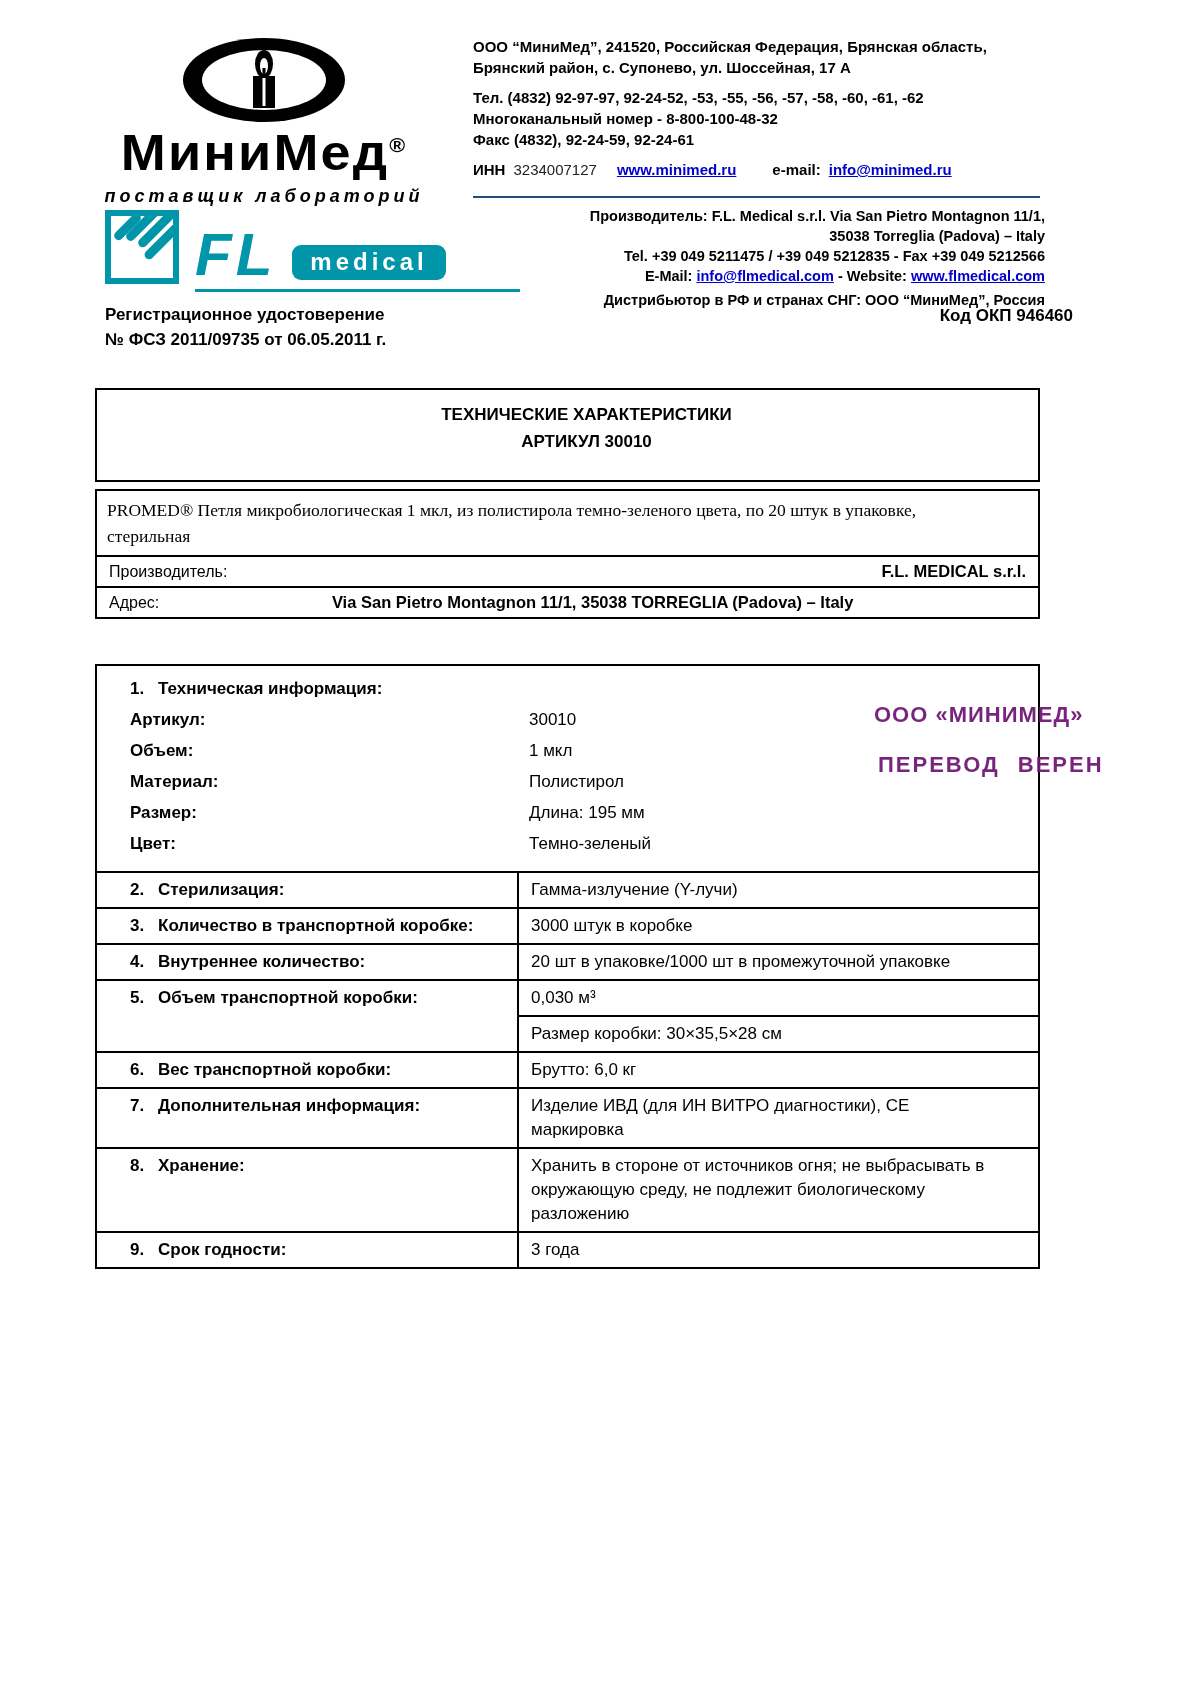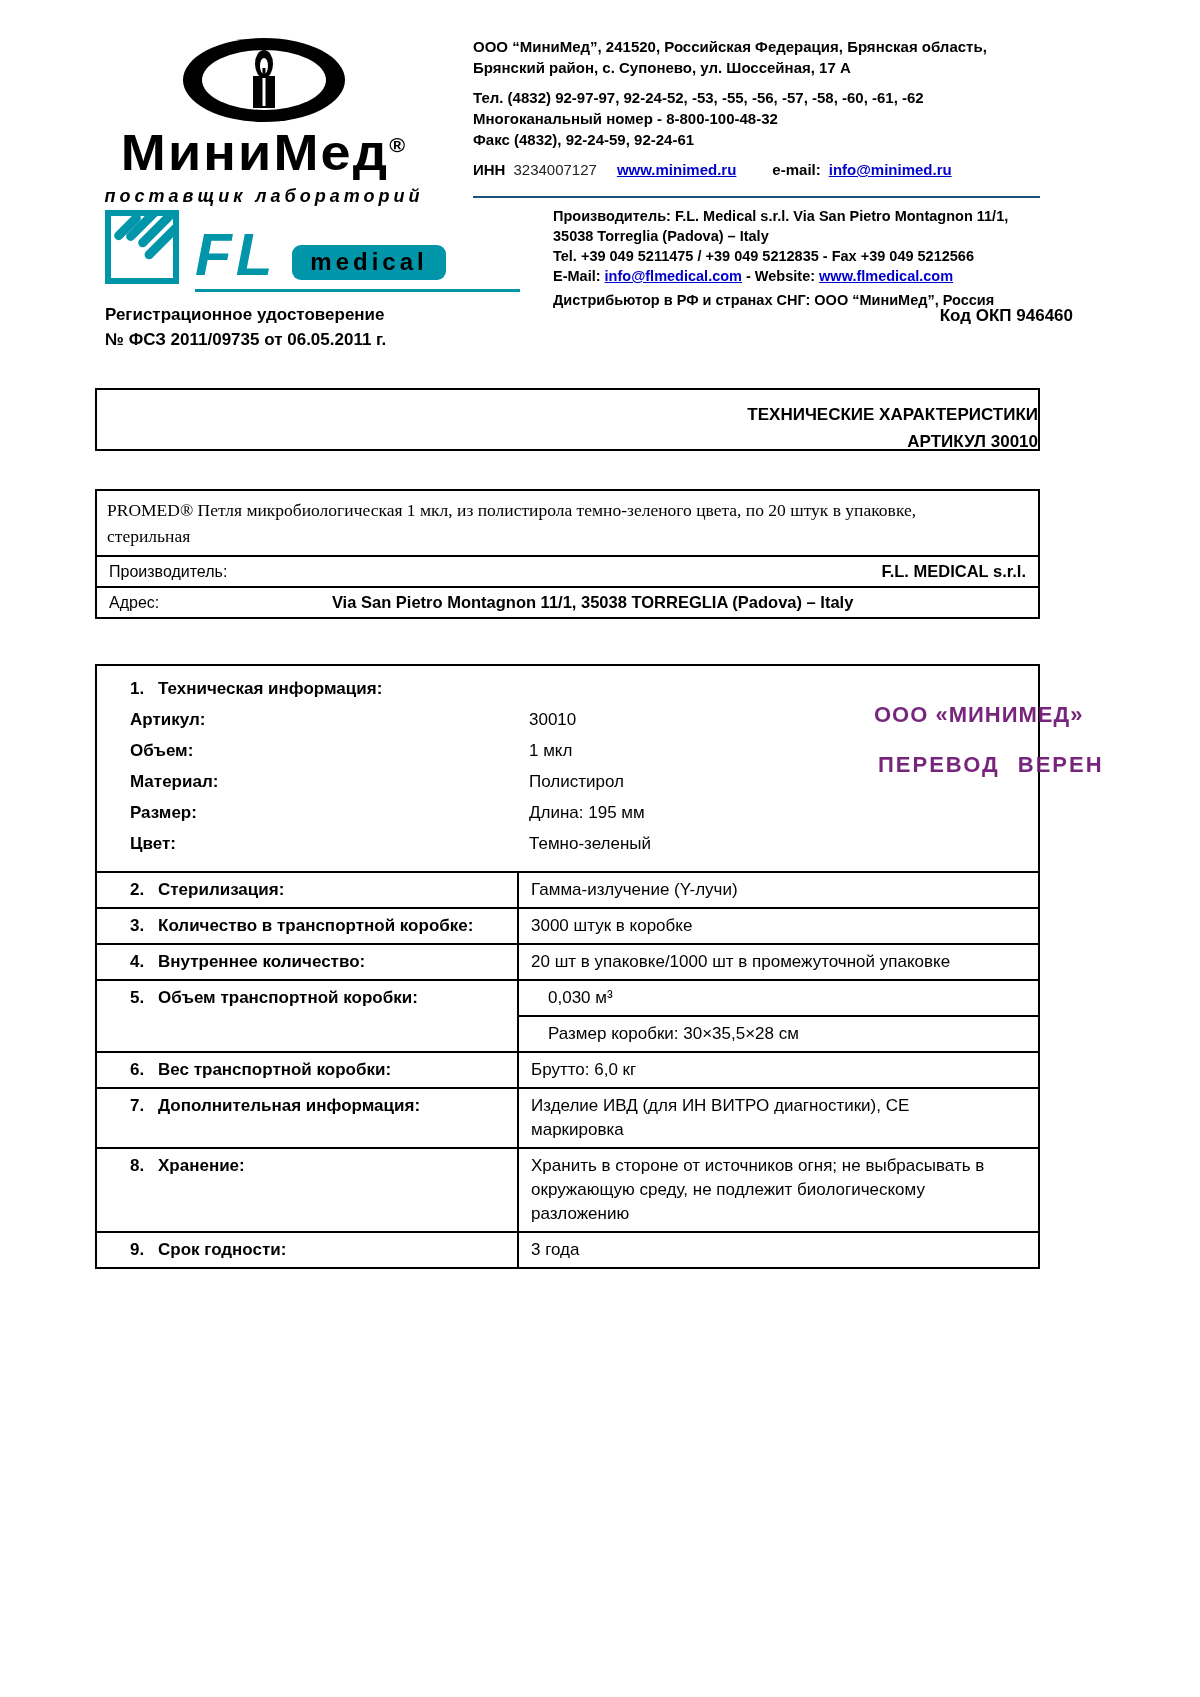--- a/index.html
+++ b/index.html
@@ -25,53 +25,53 @@
   .inn-value { font-weight:normal; color:#222; margin-right:12px; }
   .link { color:#0000cc; text-decoration:underline; font-weight:bold; cursor:pointer; }
   .email-label { margin-left:28px; }
 
   .header-divider { position:absolute; left:473px; top:196px; width:567px; height:2px; background:#1f4e79; }
 
   
   .fl-block { position:absolute; left:105px; top:210px; width:420px; }
   .fl-row { display:flex; align-items:flex-end; gap:16px; }
   .fl-letters { font-size:60px; line-height:58px; font-weight:bold; font-style:italic; color:#0095a9; letter-spacing:4px;text-align:center; }
-  .medical-pill { background:#0095a9; color:#000000; border-radius:9px; padding:3px 18px 4px 18px; font-size:24px; font-weight:bold; letter-spacing:4px; margin-bottom:4px; }
+  .medical-pill { background:#0095a9; color:#ffffff; border-radius:9px; padding:3px 18px 4px 18px; font-size:24px; font-weight:bold; letter-spacing:4px; margin-bottom:4px; }
   .fl-underline { margin-top:5px; margin-left:90px; width:325px; height:3px; background:#0095a9; }
 
   
-  .producer-block { position:absolute; left:553px; top:206px; width:492px; text-align:left; font-size:14.5px; font-weight:bold; line-height:20px; }
+  .producer-block { position:absolute; left:553px; top:206px; width:492px; text-align:right; font-size:14.5px; font-weight:bold; line-height:20px; }
   .producer-block .gap { height:4px; }
 
   
   .reg-block { position:absolute; left:105px; top:302px; font-size:17px; font-weight:bold; line-height:25px; }
   .okp-code { position:absolute; left:823px; top:306px; width:250px; text-align:right; font-size:17px; font-weight:bold; }
 
   
-  .title-box { position:absolute; left:95px; top:388px; width:945px; height:63px; border:2px solid #000; text-align:right; padding-top:11px; font-size:17px; font-weight:bold; line-height:27px;padding-left:38px; }
+  .title-box { position:absolute; left:95px; top:388px; width:945px; height:94px; border:2px solid #000; text-align:center; padding-top:11px; font-size:17px; font-weight:bold; line-height:27px;padding-left:38px; }
 
   
   .product-box { position:absolute; left:95px; top:489px; width:945px; border:2px solid #000; }
   .pb-desc { font-family:"Liberation Serif", serif; font-size:17.5px; text-align:left; padding:6px 10px; line-height:26px; }
   .pb-row { border-top:2px solid #000; display:flex; align-items:center; padding:3px 12px; min-height:31px; font-size:16px; }
   .pb-value-right { margin-left:auto; font-weight:bold; font-size:16.5px; }
   .pb-value-center { flex:1; text-align:center; font-weight:bold; font-size:16.5px; }
 
   
   .spec-table { position:absolute; left:95px; top:664px; width:945px; border:2px solid #000; font-size:17px; }
   .sec1 { padding:8px 0 12px 0; }
   .sec1-title { display:flex; padding-left:33px; font-weight:bold; line-height:30px; }
   .num { width:28px; flex:none; }
   .sec1-item { display:flex; line-height:31px; }
   .sec1-item .lbl { width:432px; flex:none; padding-left:33px; font-weight:bold; }
   .srow { display:flex; border-top:2px solid #000; }
   .lcell { width:420px; flex:none; padding:5px 8px 5px 33px; font-weight:bold; line-height:24px; display:flex; }
   .rcell { flex:1; border-left:2px solid #000; padding:5px 12px; line-height:24px; }
   .rcell.nopad { padding:0; }
-  .sub { padding:5px 29px; }
+  .sub { padding:5px 12px; }
   .sub + .sub { border-top:2px solid #000; }
 
   
   .stamp { position:absolute; font-family:Liberation Sans, sans-serif; font-weight:bold; color:#701a75; opacity:0.95; white-space:nowrap; }
   .stamp1 { left:874px; top:702px; font-size:22px; letter-spacing:1px; }
   .stamp2 { left:878px; top:752px; font-size:22px; letter-spacing:2px; word-spacing:10px; }
 </style>
 </head>
 <body>
 

